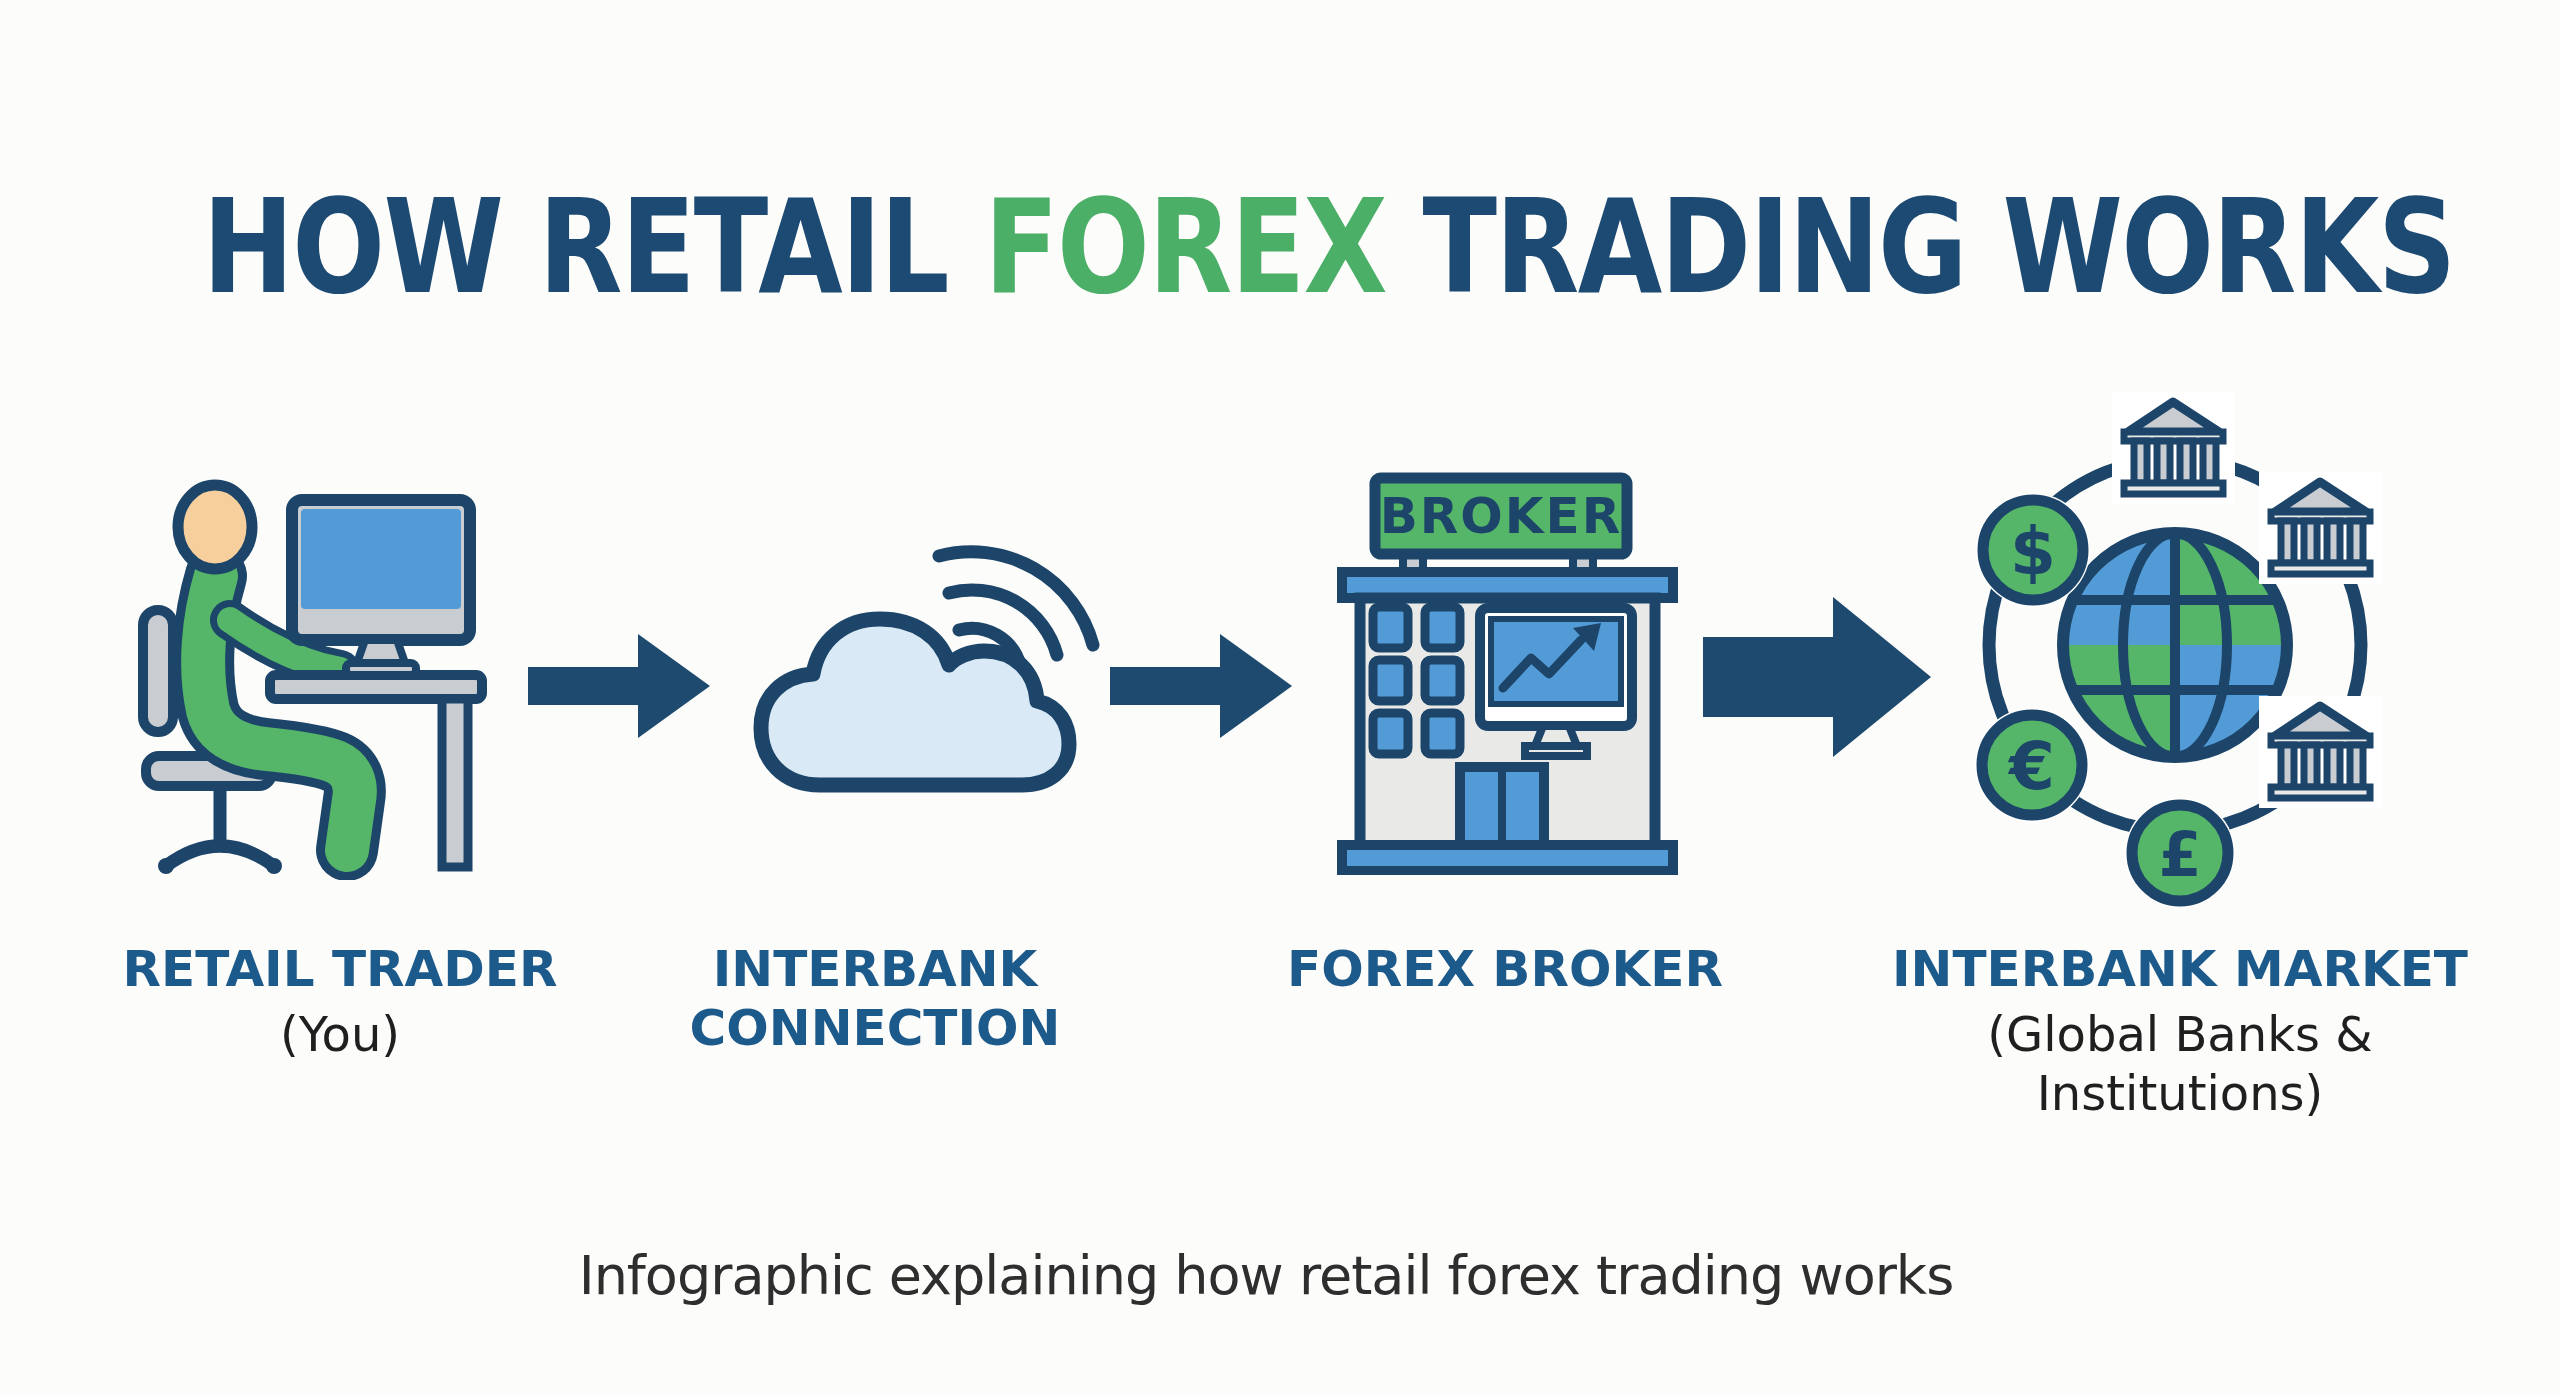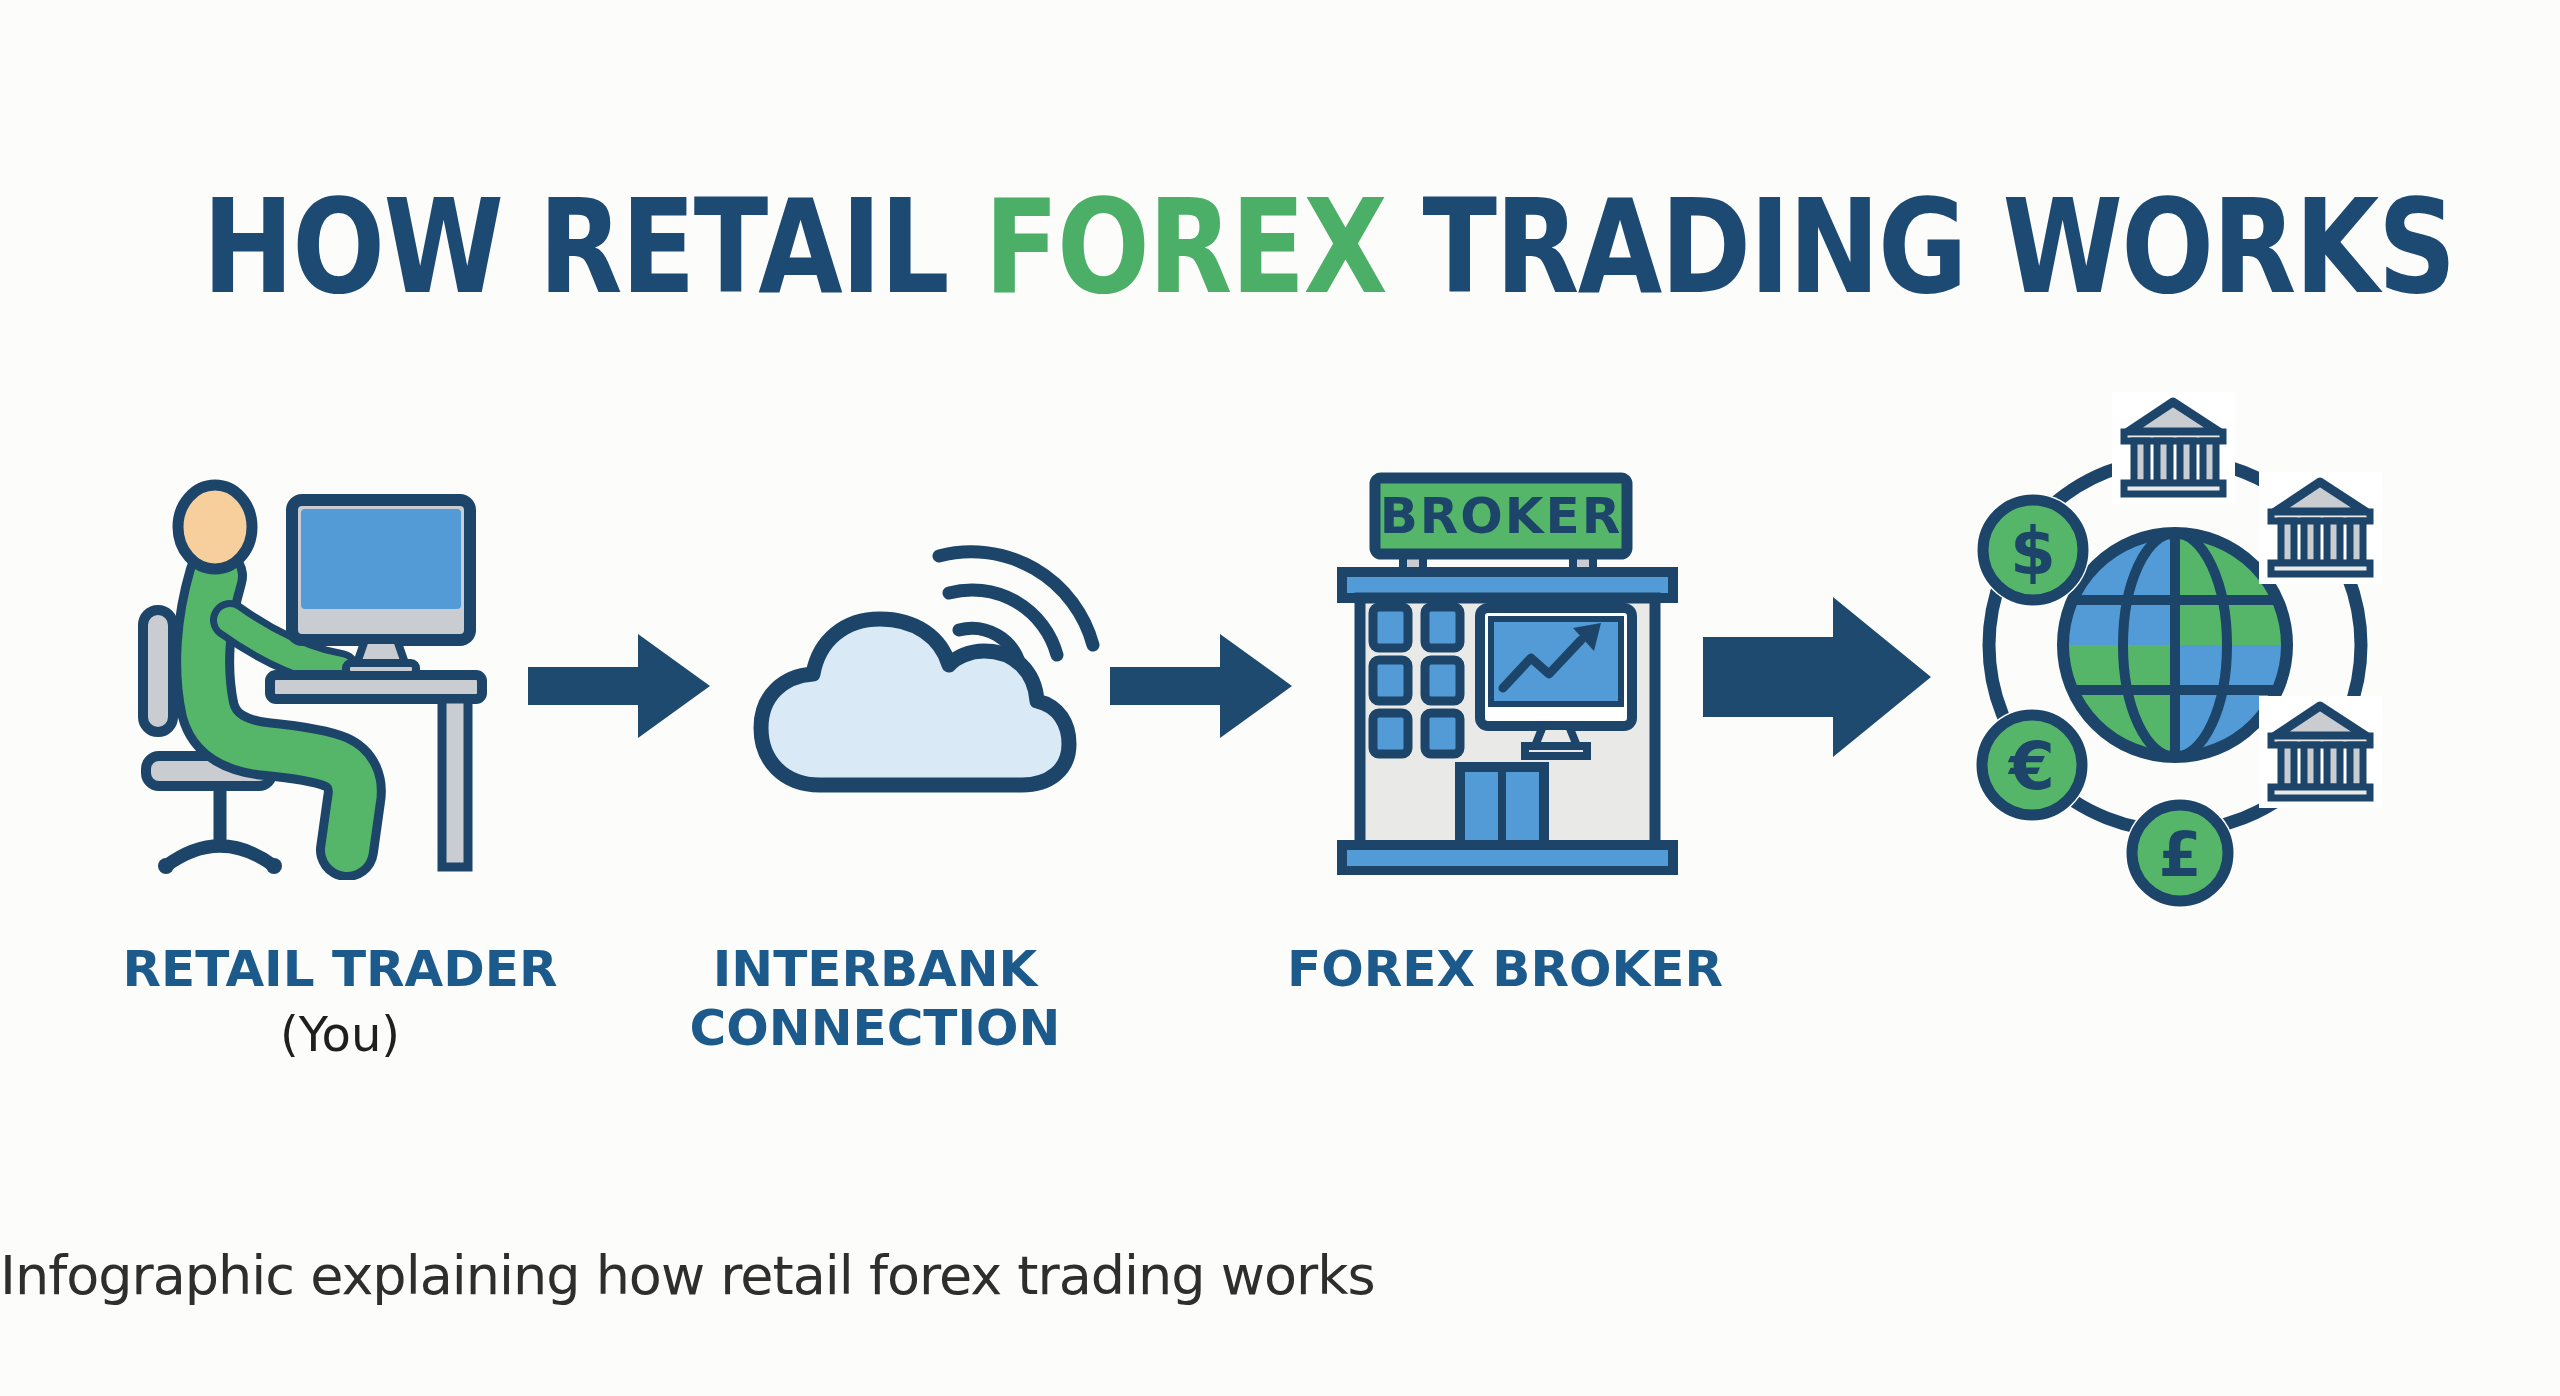--- a/index.html
+++ b/index.html
@@ -24,21 +24,21 @@
 
   .step-label{
     position:absolute;text-align:center;
     color:var(--label-blue);font-weight:700;font-size:50px;line-height:1.18;
   }
   .step-sub{
     color:var(--text-dark);font-weight:400;font-size:48px;line-height:1.22;margin-top:6px;
   }
 
   .caption{
-    position:absolute;left:0;right:0;top:1244px;text-align:left;
+    position:absolute;left:0;right:0;top:1244px;text-align:center;
     font-size:54px;font-weight:400;color:#2e2e2e;letter-spacing:-1px;
   }
 
   
   .s-navy{stroke:var(--outline);}
   .f-blue{fill:var(--icon-blue);}
   .f-cloud{fill:var(--cloud-fill);}
   .f-green{fill:var(--green-fill);}
   .f-grayl{fill:var(--gray-light);}
   .f-graym{fill:var(--gray-mid);}
@@ -191,16 +191,20 @@
   </div>
 
   <div class="step-label" style="left:650px;width:450px;top:940px;">
     <div>INTERBANK CONNECTION</div>
   </div>
 
   <div class="step-label" style="left:1270px;width:470px;top:940px;">
     <div>FOREX BROKER</div>
   </div>
 
+  <div class="step-label" style="left:1880px;width:600px;top:940px;">
+    <div>INTERBANK MARKET</div>
+    <div class="step-sub">(Global Banks &amp; Institutions)</div>
+  </div>
 
   <div class="caption">Infographic explaining how retail forex trading works</div>
 
 </div>
 
 </body></html>

